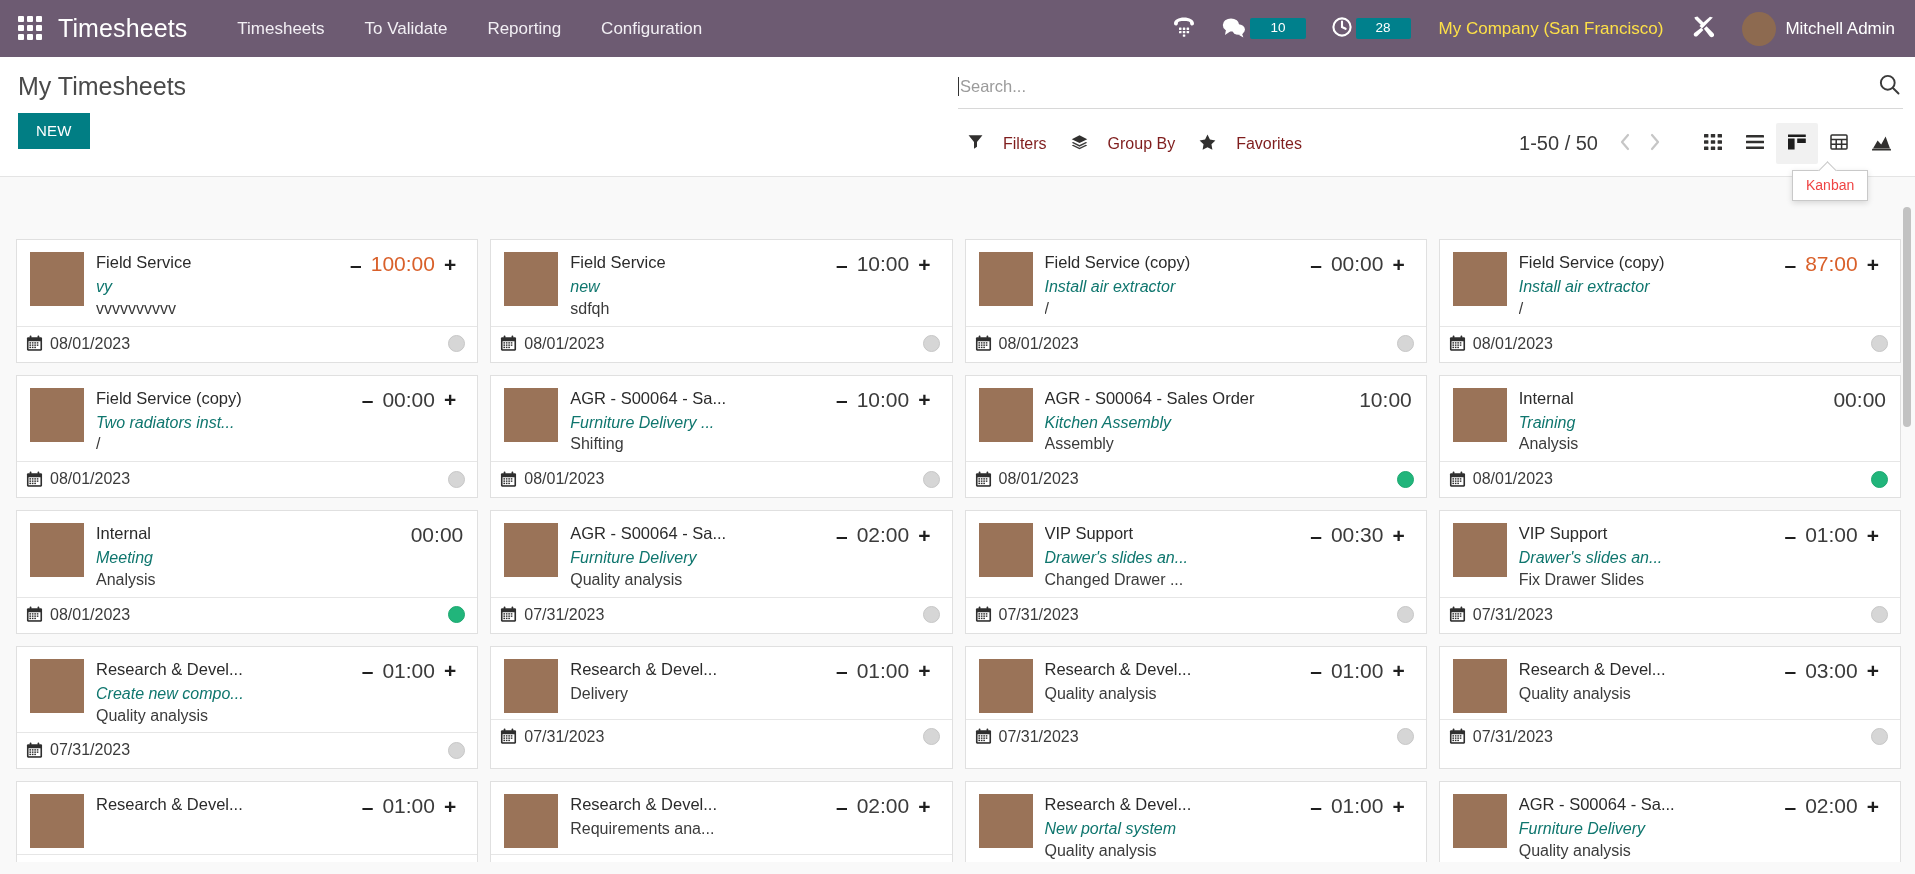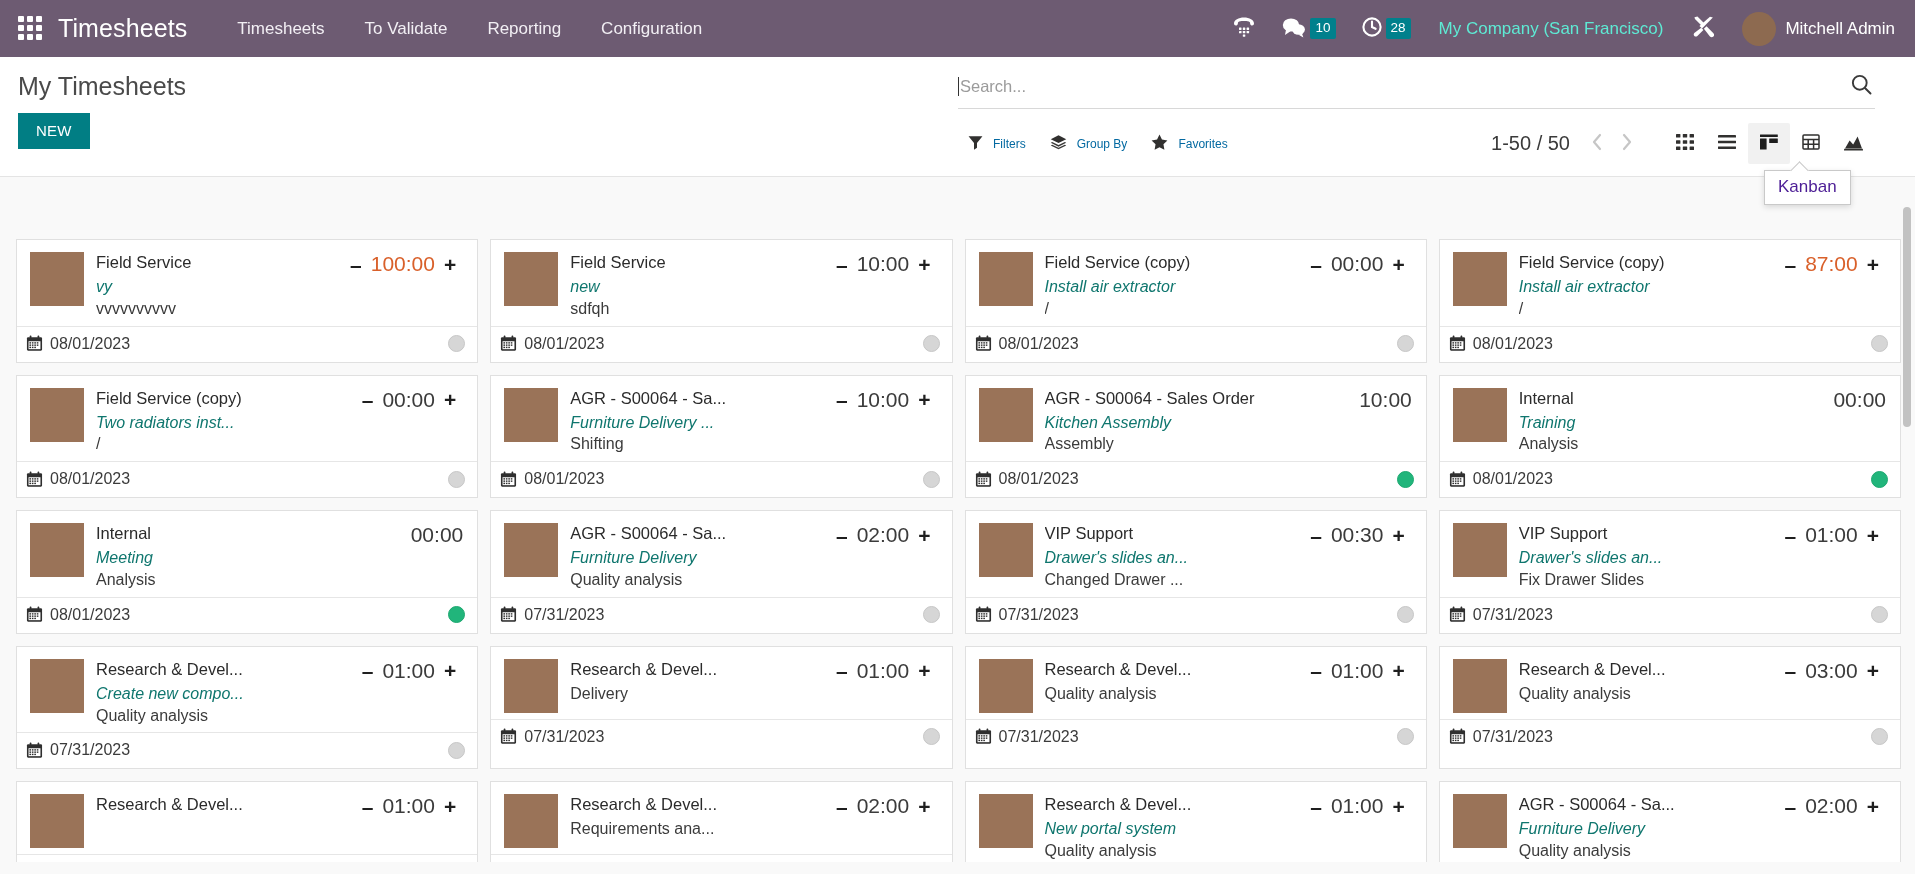--- a/index.html
+++ b/index.html
@@ -60,30 +60,30 @@
     padding: 6px 12px;
     position: relative;
     cursor: pointer;
     color: #fff;
   }
   .badge {
     background: #00808c;
     color: #fff;
     font-size: 13.5px;
     line-height: 1;
-    padding: 3px 5px 4px;
+    padding: 3px 20px 4px;
     border-radius: 2px;
     margin-left: 2px;
     min-width: 20px;
     text-align: center;
     font-weight: 400;
   }
   .company-name {
     font-size: 17px;
-    color: #5eead4;
+    color: #fde047;
     padding: 8px 16px;
     white-space: nowrap;
     cursor: pointer;
   }
   .user-menu {
     display: flex; align-items: center; gap: 9px;
     padding: 4px 2px 4px 14px;
     cursor: pointer;
   }
   .user-name { font-size: 17px; color: #fff; white-space: nowrap; }
@@ -136,21 +136,21 @@
   .control-panel {
     background: #fff;
     border-bottom: 1px solid #e4e4e4;
     padding: 0;
     position: relative;
     z-index: 30;
   }
   .cp-row {
     display: flex;
     align-items: flex-start;
-    padding: 0 40px 0 18px;
+    padding: 0 12px 0 18px;
   }
   .cp-left { width: 940px; flex: 0 0 940px; padding-top: 16px; }
   .page-title {
     font-size: 25px;
     color: #4a4a4a;
     font-weight: 400;
     line-height: 1.1;
     margin-bottom: 12px;
   }
   .btn-new {
@@ -186,23 +186,23 @@
     background: none; border: 0; cursor: pointer;
     color: #3a3a3a; padding: 0 2px 0 12px;
     display: flex; align-items: center;
   }
   .cp-tools {
     display: flex;
     align-items: center;
     padding: 14px 0 12px;
   }
   .tool-btn {
-    display: flex; align-items: center; gap: 10px;
+    display: flex; align-items: center; gap: 20px;
     background: none; border: 0;
-    font-size: 12px; color: #0369a1;
+    font-size: 16px; color: #7f1d1d;
     cursor: pointer;
     padding: 2px 14px 2px 10px;
     font-family: "Liberation Sans", sans-serif;
     white-space: nowrap;
   }
   .pager {
     margin-left: auto;
     display: flex; align-items: center; gap: 4px;
   }
   .pager-count { font-size: 20px; color: #3a3a3a; margin-right: 10px; white-space: nowrap; }
@@ -224,22 +224,22 @@
     border-radius: 2px;
   }
   .view-btn.active { background: #f1f1f1; }
   .tooltip {
     position: absolute;
     top: 47px;
     left: 100px;
     background: #fff;
     border: 1px solid #c9c9c9;
     box-shadow: 0 2px 6px rgba(0,0,0,.14);
-    font-size: 17px;
-    color: #4c1d95;
+    font-size: 14px;
+    color: #ef4444;
     padding: 6px 13px 7px;
     white-space: nowrap;
     z-index: 60;
   }
   .tooltip::after {
     content: "";
     position: absolute;
     top: -7px; left: 28px;
     width: 12px; height: 12px;
     background: #fff;

